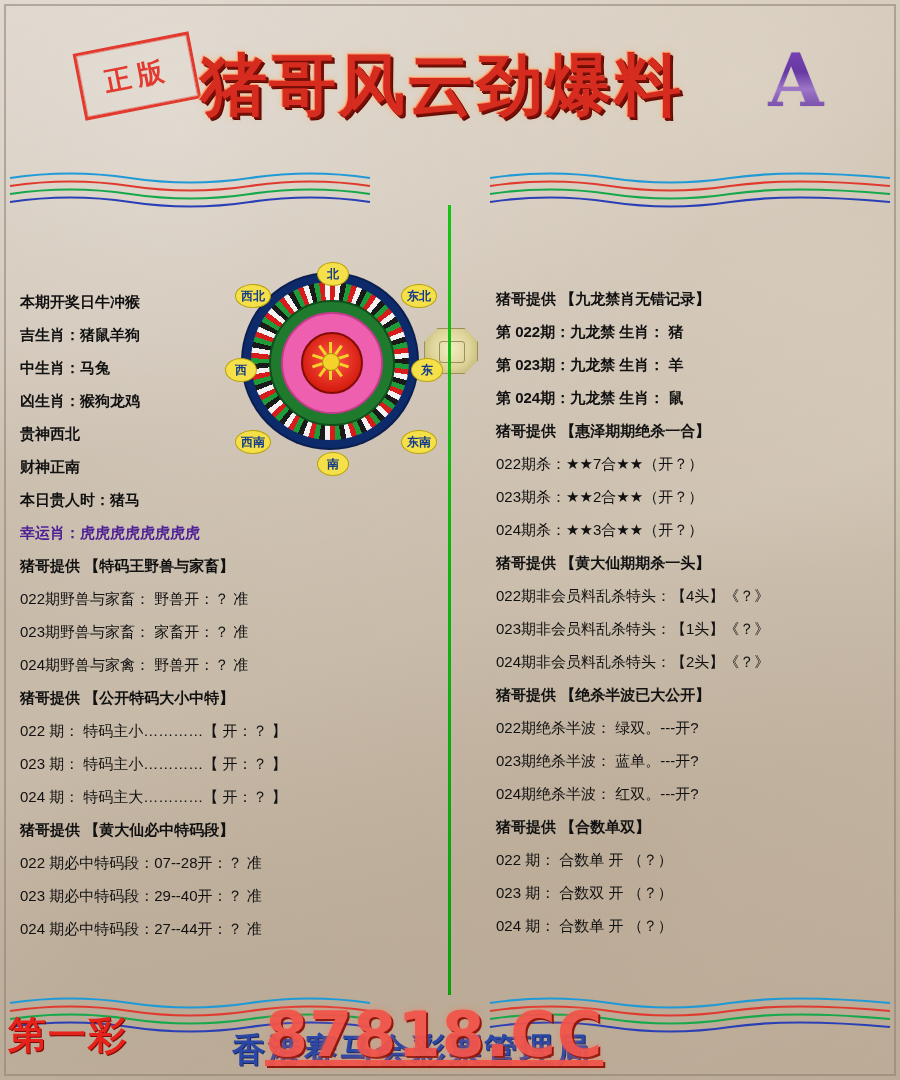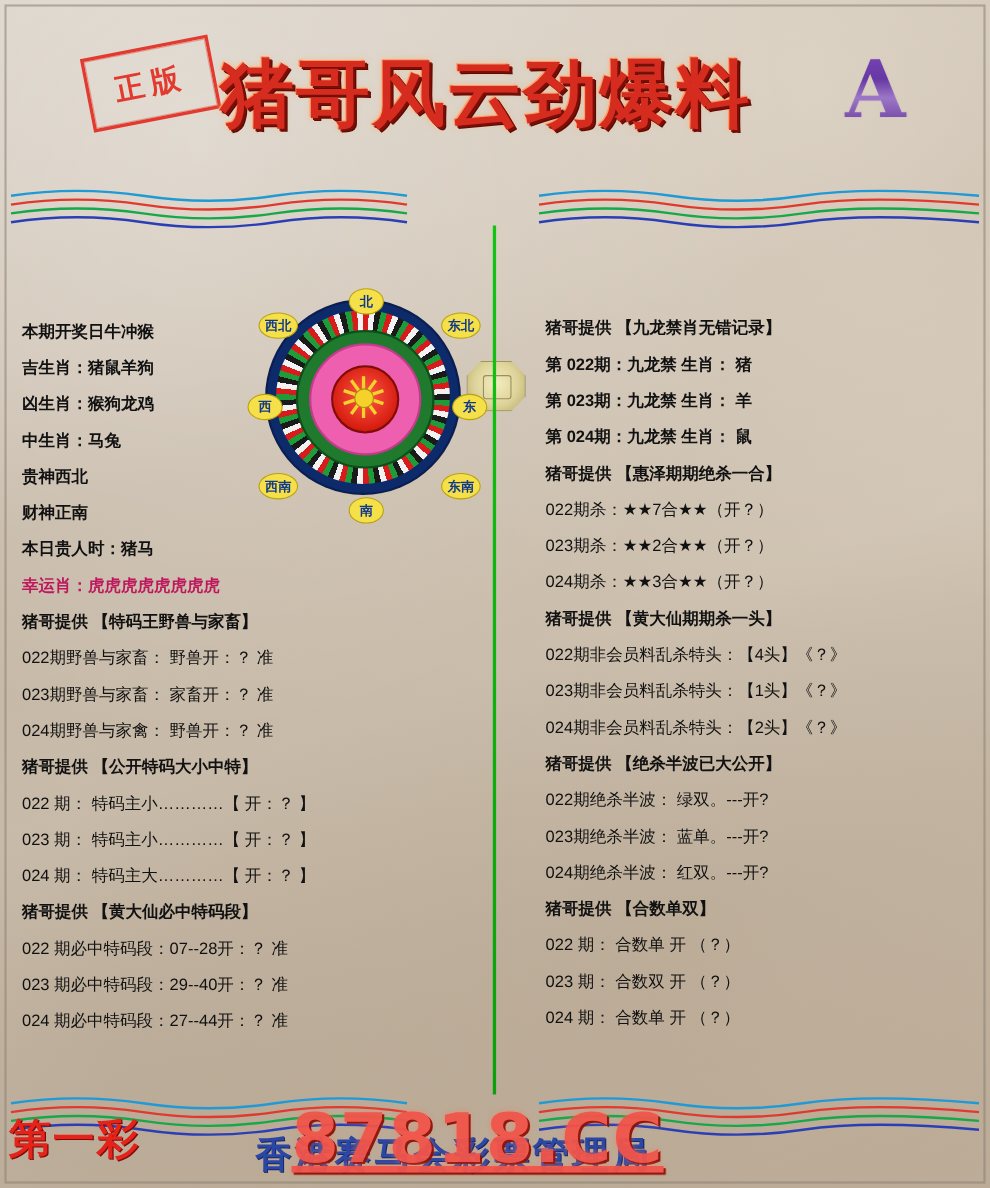--- a/index.html
+++ b/index.html
@@ -146,21 +146,21 @@
   .cdir-ne{left:176px;top:22px;}
   .cdir-sw{left:10px;top:168px;}
   .cdir-se{left:176px;top:168px;}
 
   
   .col{position:absolute;font-size:15px;color:#111;line-height:1;}
   .col-left{left:20px;top:285px;width:420px;}
   .col-right{left:496px;top:282px;width:392px;}
   .line{height:33px;display:flex;align-items:center;white-space:nowrap;}
   .bold{font-weight:bold;}
-  .red{color:#be185d;text-align:right;}
+  .red{color:#4c1d95;text-align:right;}
 
   
   .bottom-red{
     position:absolute;left:8px;top:1010px;
     font-size:38px;font-weight:bold;color:#e5231b;letter-spacing:2px;
     font-family:"DejaVu Sans",sans-serif;
     text-shadow:1px 1px 0 #7a0b06;
     text-align:center;
   }
   .bottom-num{
@@ -228,22 +228,22 @@
   <div class="cdir cdir-w">西</div>
   <div class="cdir two cdir-nw">西北</div>
   <div class="cdir two cdir-ne">东北</div>
   <div class="cdir two cdir-sw">西南</div>
   <div class="cdir two cdir-se">东南</div>
 </div>
 
 <div class="col col-left">
   <div class="line bold">本期开奖日牛冲猴</div>
   <div class="line bold">吉生肖：猪鼠羊狗</div>
+  <div class="line bold">中生肖：马兔</div>
   <div class="line bold">凶生肖：猴狗龙鸡</div>
-  <div class="line bold">中生肖：马兔</div>
   <div class="line bold">贵神西北</div>
   <div class="line bold">财神正南</div>
   <div class="line bold">本日贵人时：猪马</div>
   <div class="line bold red">幸运肖：虎虎虎虎虎虎虎虎</div>
   <div class="line bold">猪哥提供 【特码王野兽与家畜】</div>
   <div class="line">022期野兽与家畜： 野兽开：？ 准</div>
   <div class="line">023期野兽与家畜： 家畜开：？ 准</div>
   <div class="line">024期野兽与家禽： 野兽开：？ 准</div>
   <div class="line bold">猪哥提供 【公开特码大小中特】</div>
   <div class="line">022 期： 特码主小…………【 开：？ 】</div>

